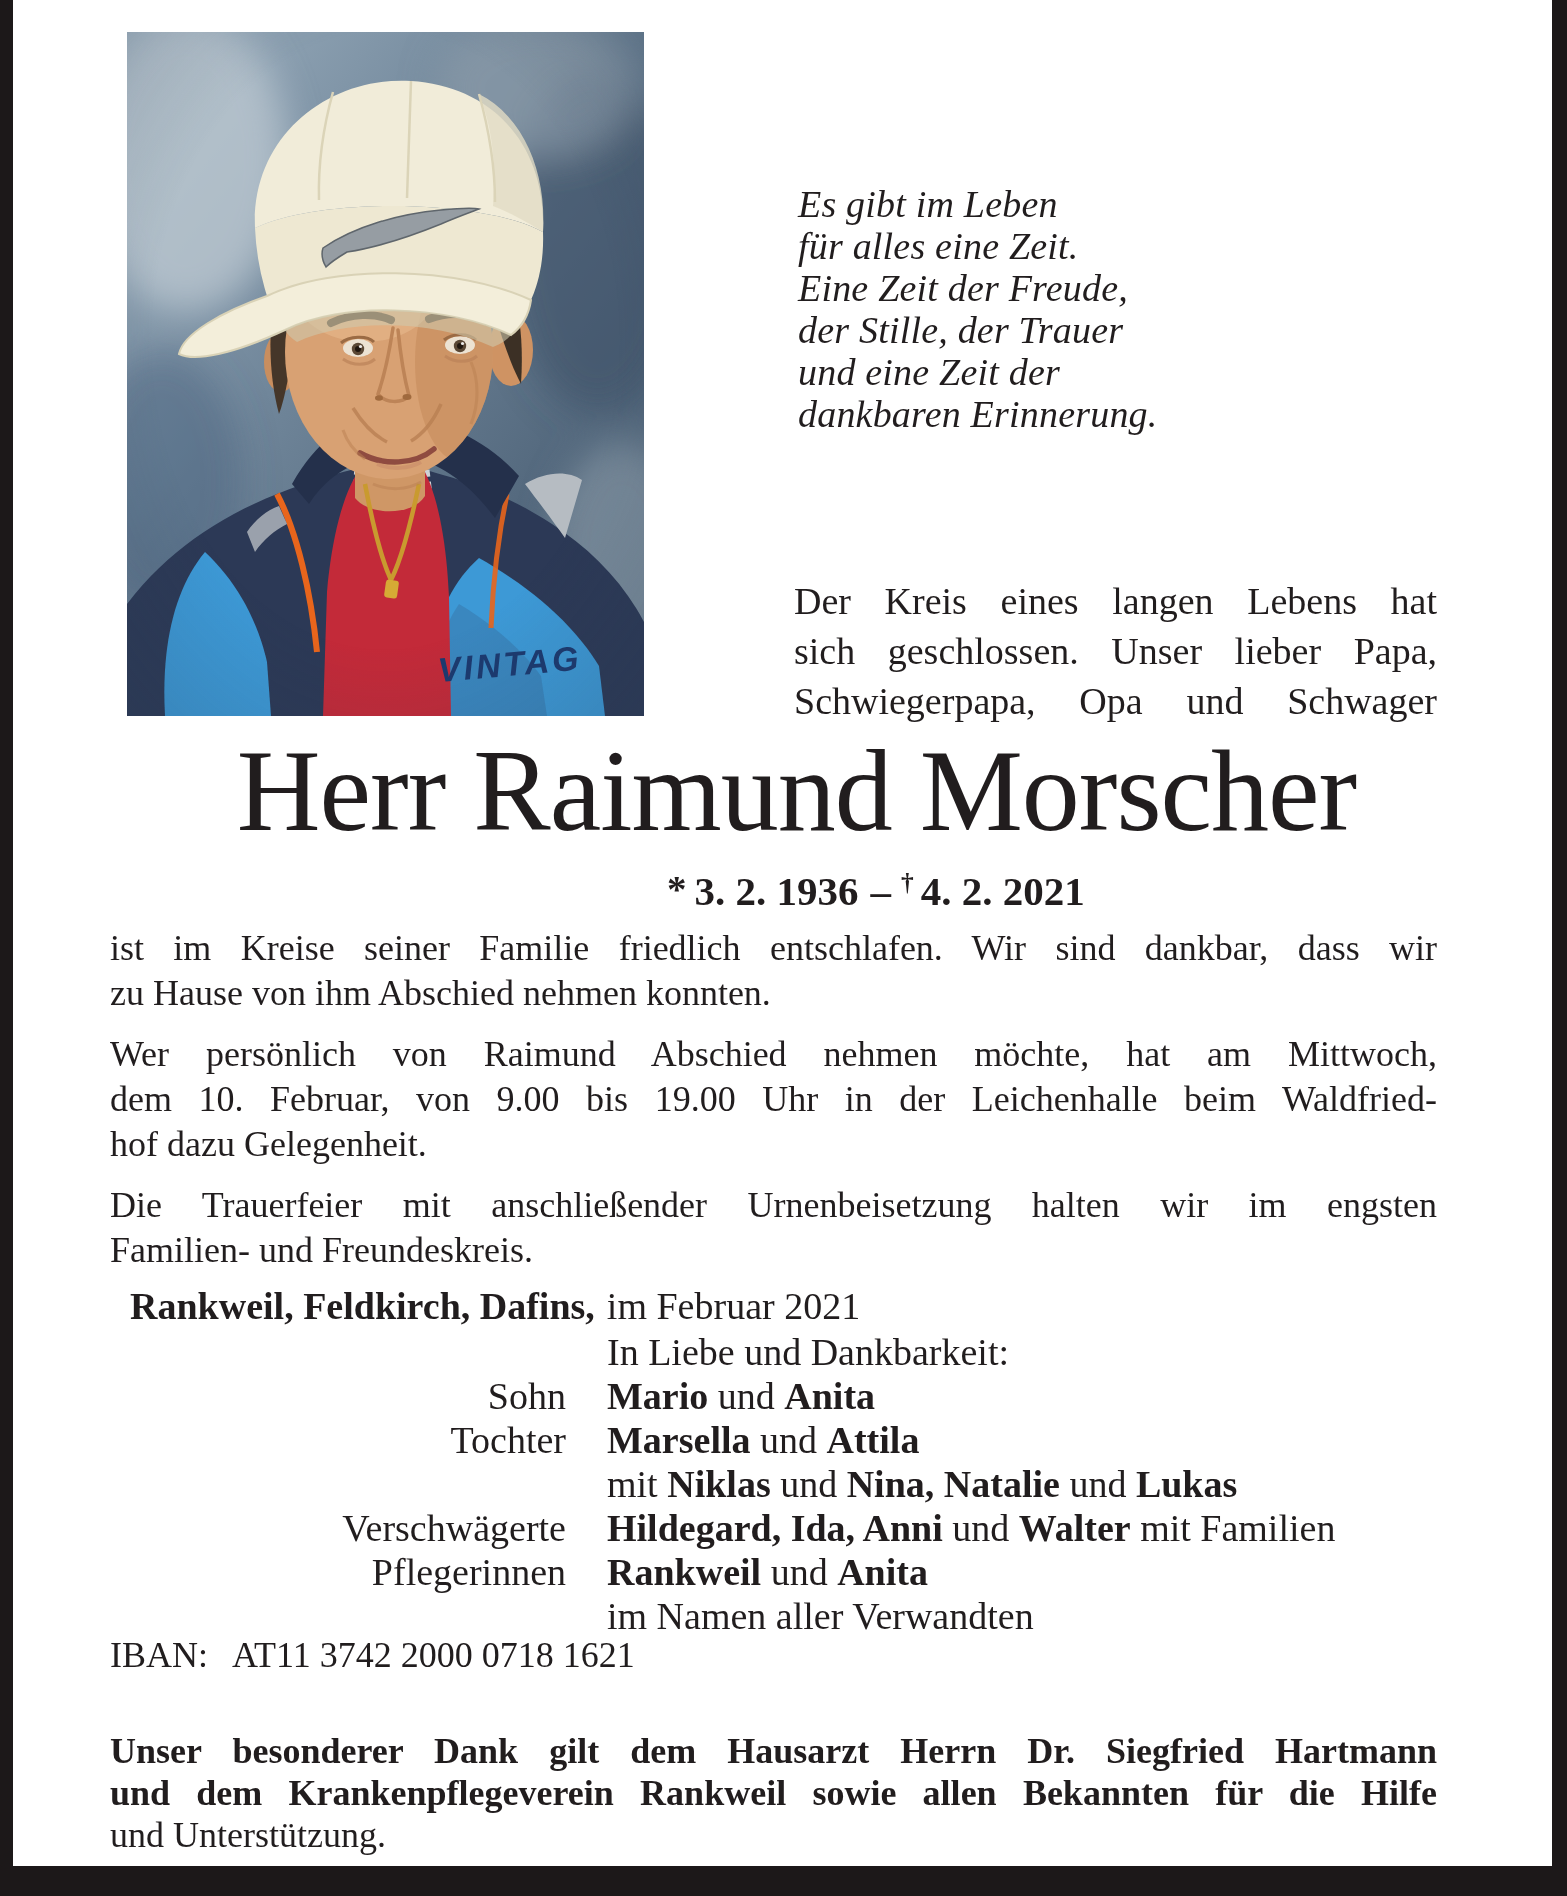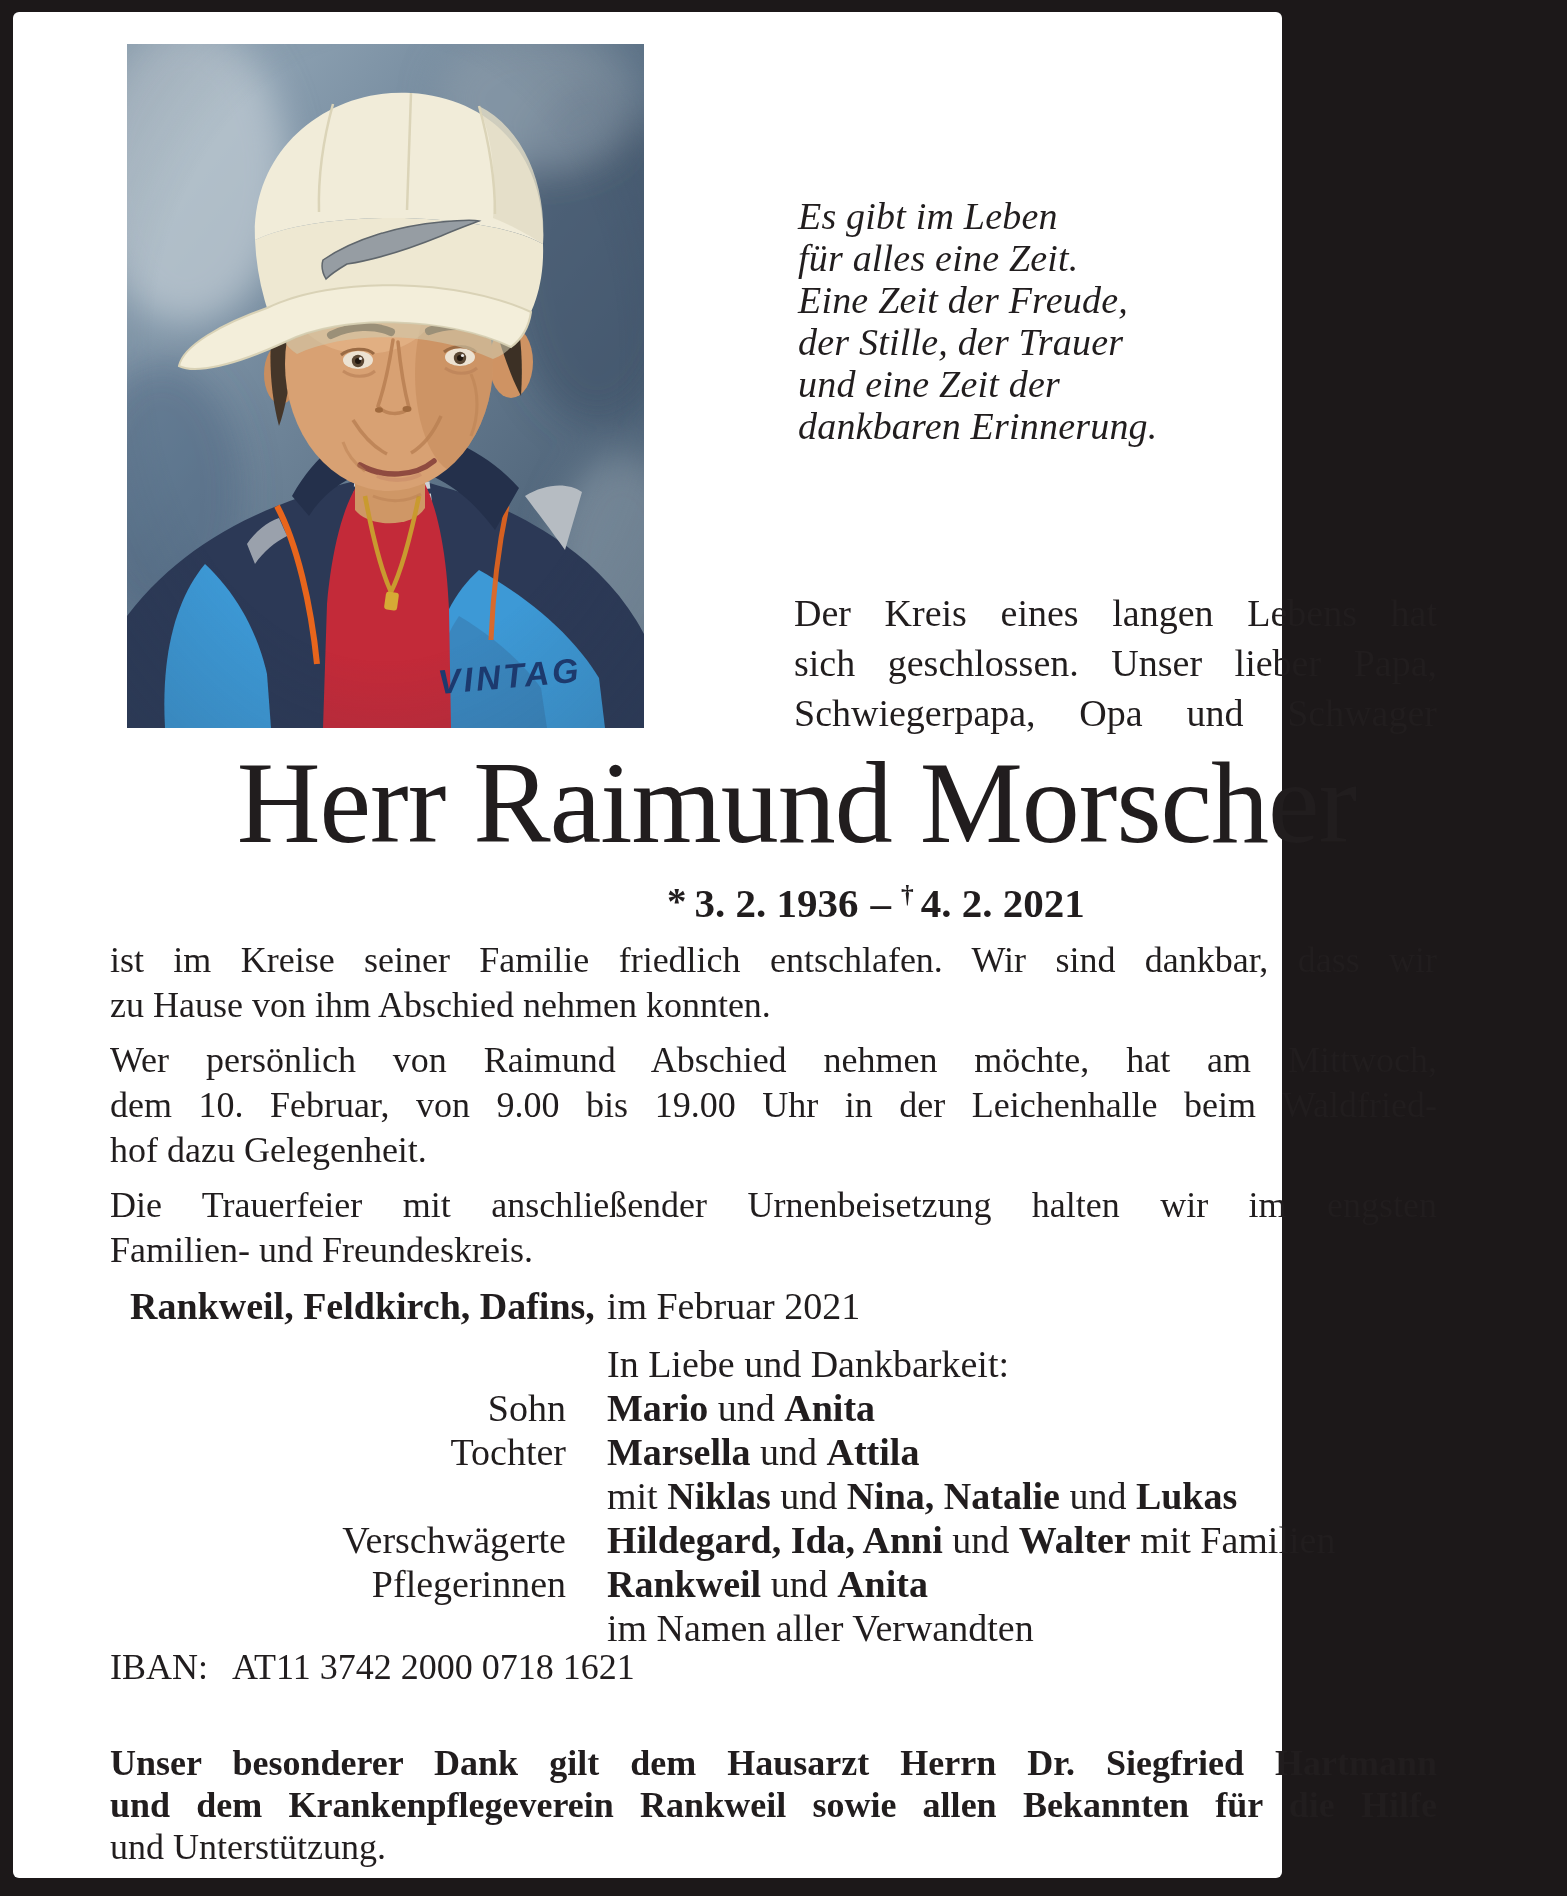--- a/index.html
+++ b/index.html
@@ -1,36 +1,36 @@
 <!DOCTYPE html>
 <html lang="de"><head>
 <meta charset="utf-8">
 <style>
   html,body{margin:0;padding:0;background:#1c1819;}
   .page{position:relative;width:1567px;height:1896px;background:#1c1819;overflow:hidden;
         font-family:"Liberation Serif","DejaVu Serif",serif;color:#211d1e;}
-  .sheet{position:absolute;left:13px;top:12px;width:1269px;height:1866px;background:#ffffff;border-radius:6px;}
+  .sheet{position:absolute;left:13px;top:0;width:1539px;height:1866px;background:#ffffff;}
   .sheet > div, .sheet > h1, .sheet > svg{position:absolute;}
 
   .portrait{left:114px;top:32px;width:517px;height:684px;display:block;}
 
   .quote{left:785px;top:183px;font-style:italic;font-size:38px;line-height:42px;letter-spacing:.2px;}
   .intro{left:781px;top:576px;width:643px;font-size:38px;line-height:50px;}
   .intro .ln{text-align:justify;text-align-last:justify;}
 
   .title{left:120px;top:731px;width:1327px;margin:0;font-weight:400;
          font-size:116px;line-height:120px;text-align:center;letter-spacing:-1px;white-space:nowrap;}
 
   .dates{left:654px;top:859px;font-size:41px;line-height:46px;font-weight:700;white-space:nowrap;}
   .dates .star{font-size:.95em;vertical-align:3px;margin-right:8px;}
   .dates .dash{margin:0 10px 0 12px;}
   .dates .dagger{font-size:.62em;vertical-align:14px;margin-right:7px;}
 
   .body-col{left:97px;top:926px;width:1327px;font-size:36px;line-height:45px;}
-  .para + .para{margin-top:10px;}
+  .para + .para{margin-top:16px;}
   .para .ln:not(:last-child){text-align:justify;text-align-last:justify;font-family:Liberation Serif, serif;}
   .thanks .ln:not(:last-child){text-align:justify;text-align-last:justify;font-weight:bold;}
   .ln{min-height:1em;}
 
   .dateline{margin-top:10px;font-size:38px;line-height:46px;margin-left:20px;}
   .dateline .b{font-weight:700;}
   .dateline .reg{margin-left:12px;}
 
   .family{left:97px;top:1330px;width:1327px;font-size:38px;line-height:44px;}
   .fam-row{display:flex;gap:23px;}

